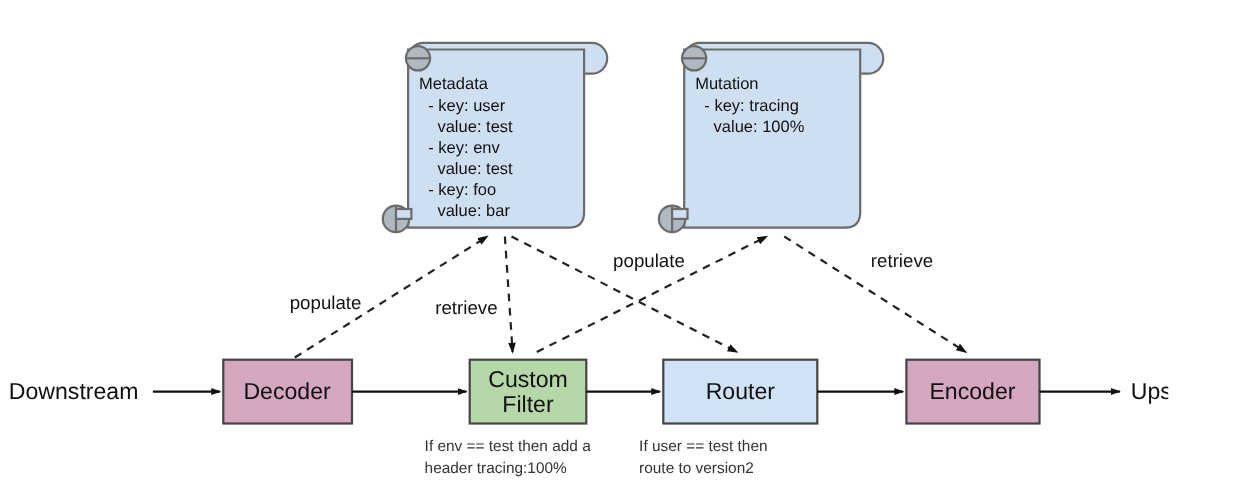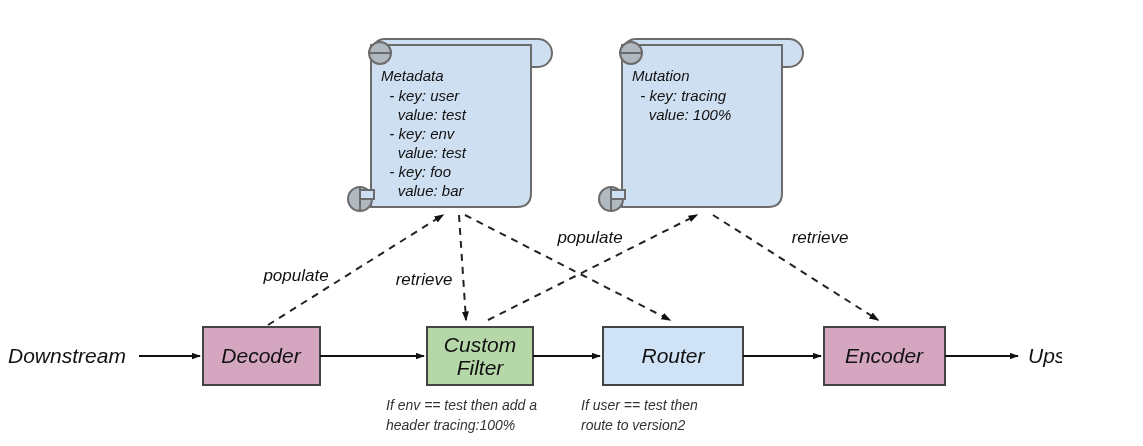--- a/index.html
+++ b/index.html
@@ -7,21 +7,20 @@
     padding: 0;
     background: #ffffff;
   }
   #canvas {
     position: relative;
     width: 1062px;
     height: 446px;
     background: #ffffff;
     font-family: "Liberation Sans", sans-serif;
     overflow: hidden;
-    font-style: italic;
   }
   svg#diagram {
     position: absolute;
     left: 0;
     top: 0;
     width: 1143px;
     height: 446px;
   }
   .box-rect {
     stroke: #444444;

